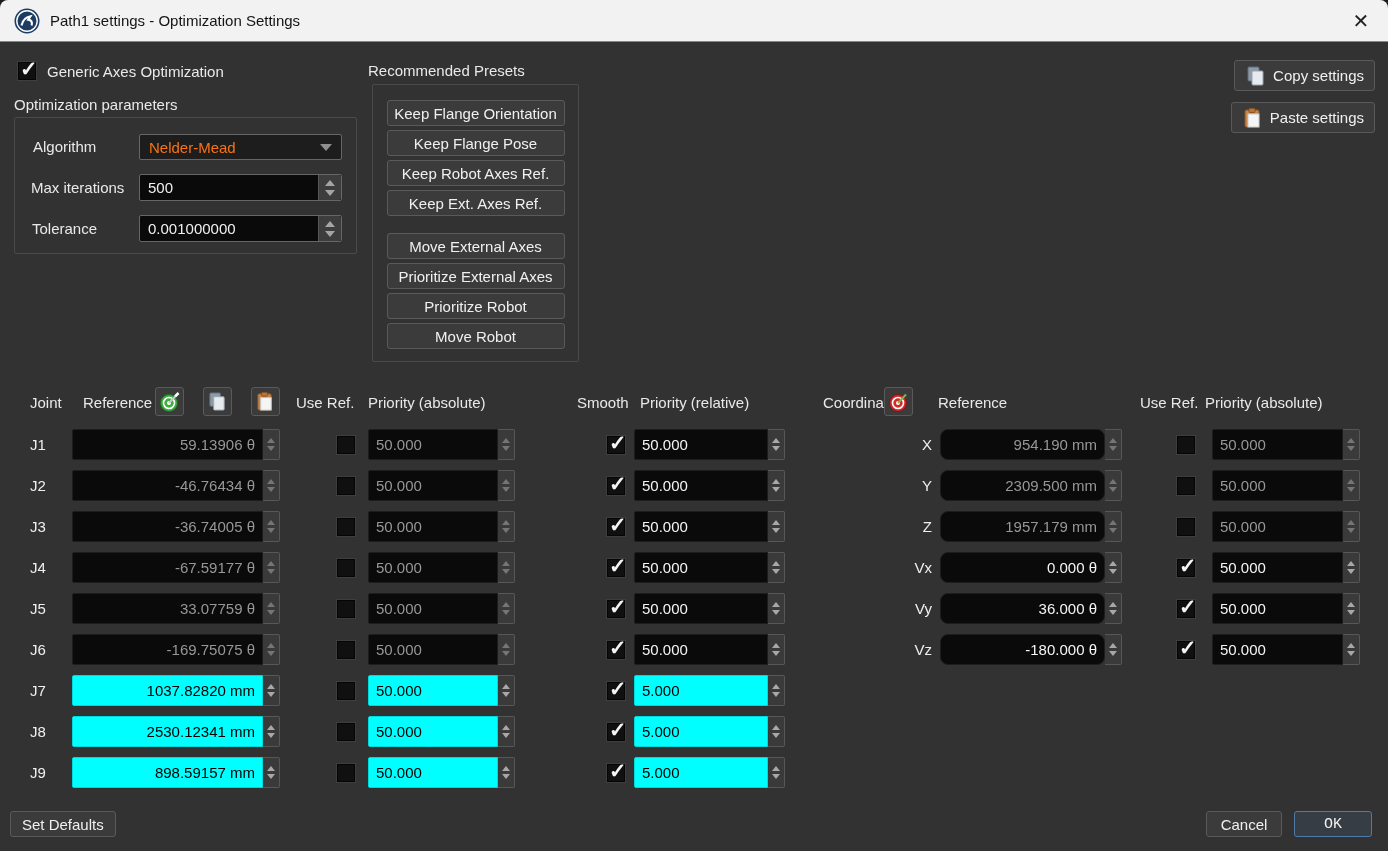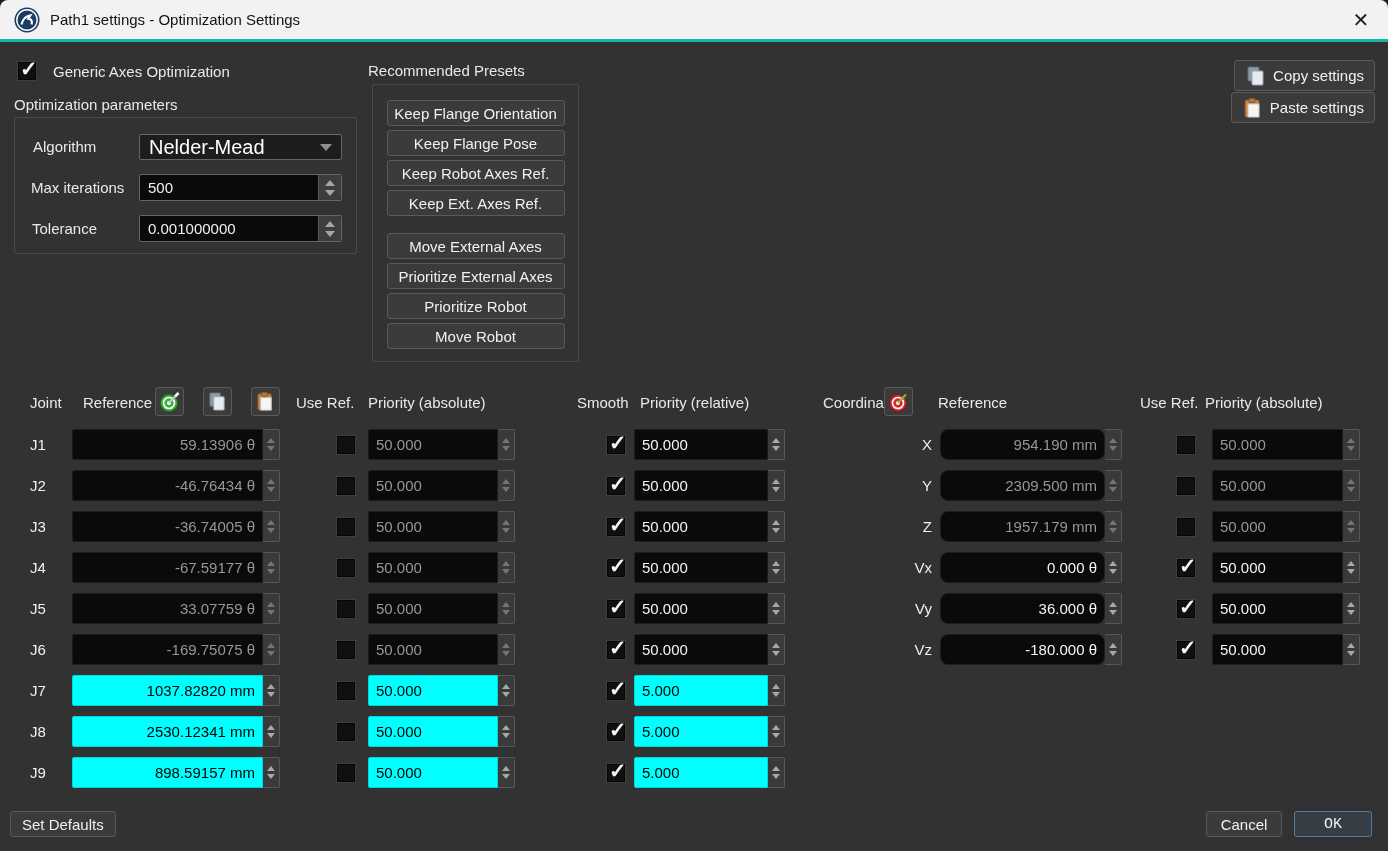--- a/index.html
+++ b/index.html
@@ -2,21 +2,21 @@
 <html><head>
 <meta charset="utf-8">
 <style>
   * { margin:0; padding:0; box-sizing:border-box; }
   body { background:#1b1b1b; font-family:"Liberation Sans", sans-serif; }
   .window { width:1388px; height:851px; background:#323232; position:relative;
             overflow:hidden; border-radius:8px 8px 0 0; }
 
   
   .titlebar { height:42px; background:#f2f2f2; display:flex; align-items:center;
-              padding:0 10px; border-bottom:3px solid #14b8a6; }
+              padding:0 10px; border-bottom:1px solid #14b8a6; }
   .appicon { width:26px; height:26px; margin:0 10px 0 4px; flex:0 0 auto; }
   .title { font-size:15px; color:#141414; }
   .closebtn { margin-left:auto; width:34px; height:34px; display:flex; align-items:center;
               justify-content:center; font-size:20px; color:#222; cursor:default; }
 
   .lbl { font-size:15px; color:#e9e9e9; }
   .abs { position:absolute; }
 
   
   .cb { width:18px; height:18px; background:#101010; border:1px solid #050505;
@@ -30,21 +30,21 @@
   
   .btn { background:#3b3b3b; border:1px solid #5a5a5a; border-radius:3px; color:#f0f0f0;
          font-size:15px; font-family:"Liberation Sans",sans-serif; display:flex;
          align-items:center; justify-content:center; cursor:default; }
   .preset { width:178px; height:26px; }
   .cpbtn { position:absolute; right:13px; height:31px; padding:0 10px; gap:6px; }
 
   
   .combo { position:absolute; width:203px; height:26px; background:#1d1d1d;
            border:1px solid #666; border-radius:2px; display:flex; align-items:center;
-           padding:0 9px; font-size:20px; color:#ffffff; }
+           padding:0 9px; font-size:15px; color:#f97316; }
   .carrow { margin-left:auto; width:0; height:0; border-left:6px solid transparent;
             border-right:6px solid transparent; border-top:7px solid #8f8f8f; }
   .spinfield { position:absolute; width:203px; height:27px; background:#0a0a0a;
                border:1px solid #666; border-radius:2px; display:flex; align-items:center; }
   .spinfield .sval { flex:1; padding:0 8px; font-size:15px; color:#f0f0f0; }
   .sbtns { width:23px; height:100%; background:#3d3d3d; border-left:1px solid #585858;
            display:flex; flex-direction:column; align-items:center; justify-content:center;
            gap:4px; border-radius:0 2px 2px 0; }
   .sbtns::before { content:""; border-left:5px solid transparent; border-right:5px solid transparent;
                    border-bottom:6px solid #a5a5a5; }
@@ -98,21 +98,21 @@
   <div class="titlebar">
     <svg class="appicon" viewBox="0 0 26 26">
       <circle cx="13" cy="13" r="12.5" fill="#1c3c63"></circle>
       <circle cx="13" cy="13" r="10.2" fill="none" stroke="#ffffff" stroke-width="1.4"></circle>
       <path d="M7.5 17.5 Q9 9.5 16.5 8.2 L14.2 11.6 Q19 12.2 17.6 17.5" fill="none" stroke="#ffffff" stroke-width="2.1"></path>
     </svg>
     <span class="title">Path1 settings - Optimization Settings</span>
     <span class="closebtn">✕</span>
   </div>
 
-  <div class="abs" style="left:18px; top:62px; display:flex; align-items:center; gap:17px;">
+  <div class="abs" style="left:18px; top:62px; display:flex; align-items:center; gap:11px;">
     <span class="cb on"></span>
     <span class="lbl">Generic Axes Optimization</span>
   </div>
 
   <span class="lbl abs" style="left:14px; top:96px;">Optimization parameters</span>
   <div class="gbox" style="left:14px; top:117px; width:343px; height:137px;">
     <span class="lbl abs" style="left:18px; top:20px;">Algorithm</span>
     <div class="combo" style="left:124px; top:16px;">
       <span>Nelder-Mead</span>
       <span class="carrow"></span>
@@ -142,21 +142,21 @@
     <button class="btn preset">Move Robot</button>
   </div>
 
   <button class="btn cpbtn" style="top:60px;">
     <svg width="22" height="22" viewBox="0 0 22 22">
       <rect x="3" y="2" width="11" height="14" rx="1" fill="#8d9aa8" stroke="#5f6c7a"></rect>
       <rect x="7" y="6" width="11" height="14" rx="1" fill="#e7ebee" stroke="#9aa5b0"></rect>
     </svg>
     <span>Copy settings</span>
   </button>
-  <button class="btn cpbtn" style="top:92px;">
+  <button class="btn cpbtn" style="top:102px;">
     <svg width="22" height="22" viewBox="0 0 22 22">
       <rect x="3" y="3" width="14" height="17" rx="1.5" fill="#c8854a" stroke="#8a5524"></rect>
       <rect x="7" y="1.5" width="6" height="4" rx="1" fill="#b5763d" stroke="#8a5524"></rect>
       <rect x="6" y="7" width="11" height="13" fill="#f5f5f5" stroke="#c9c9c9"></rect>
     </svg>
     <span>Paste settings</span>
   </button>
 
   <div class="thead">
     <span style="left:30px;">Joint</span>

